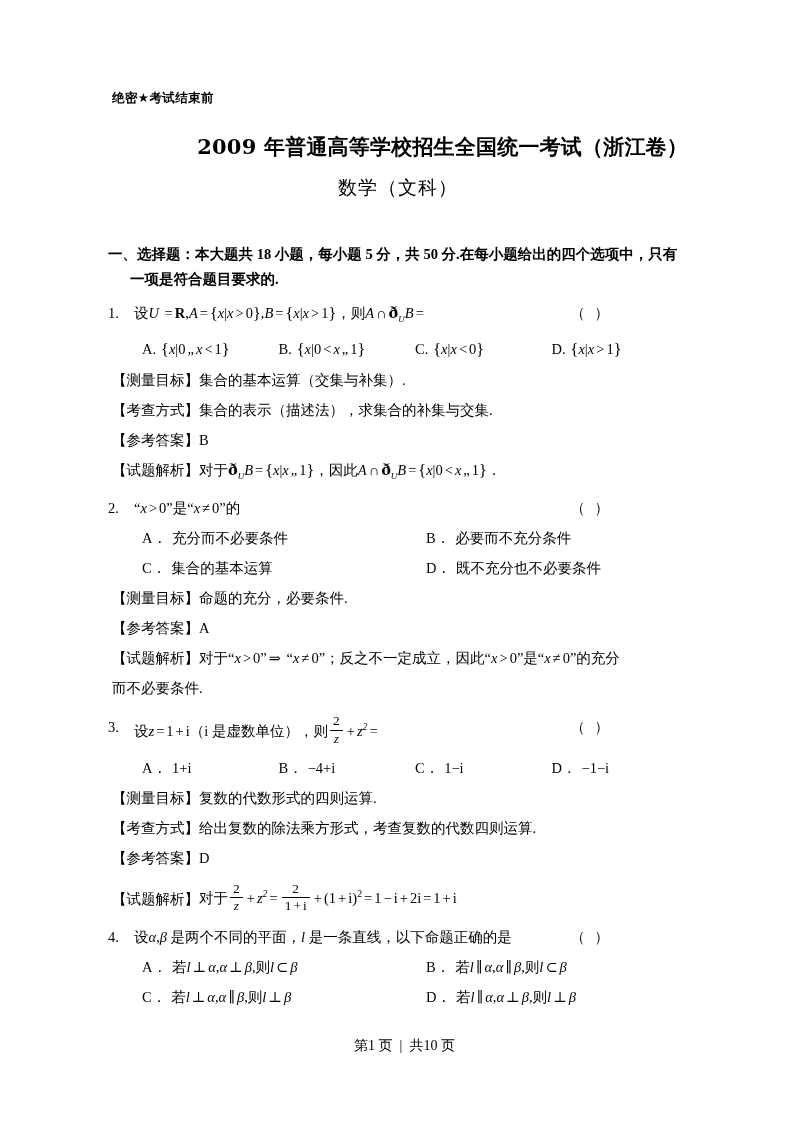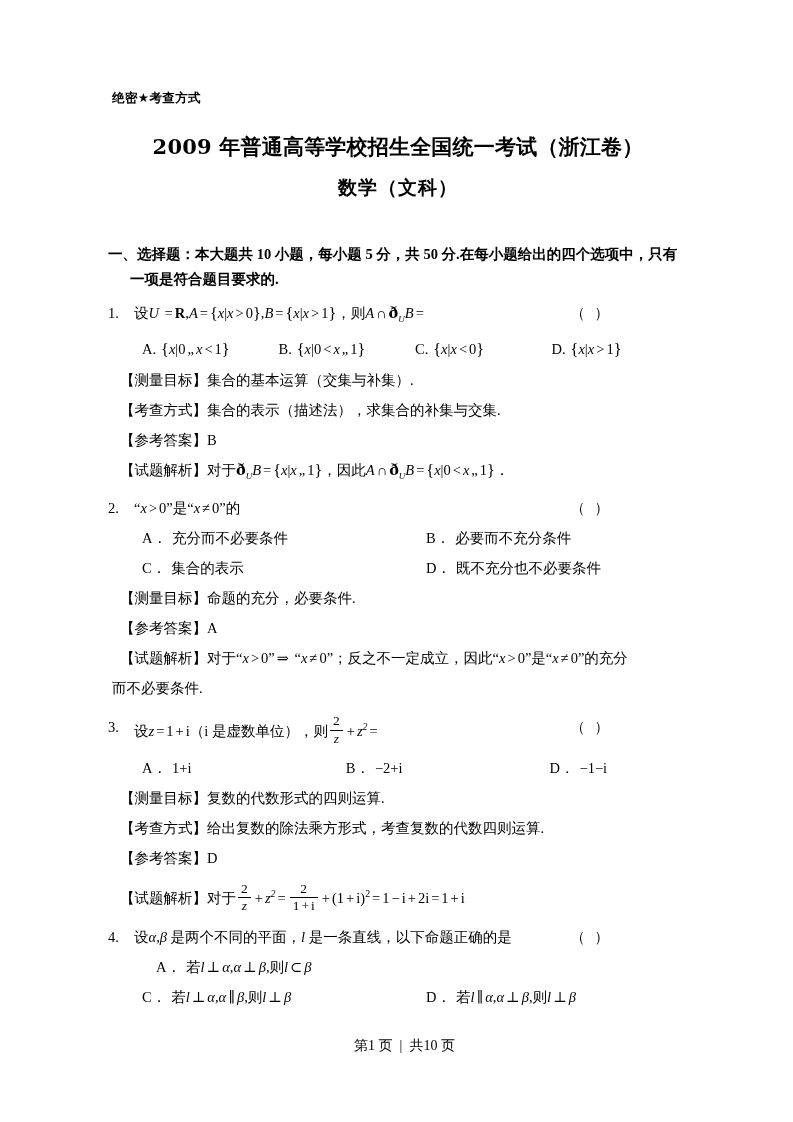--- a/index.html
+++ b/index.html
@@ -31,33 +31,33 @@
   
   .secret-line {
     font-family: "DejaVu Sans", "Liberation Sans", sans-serif;
     font-size: 12.5px;
     font-weight: bold;
     letter-spacing: 0.4px;
     line-height: 20px;
     margin: 0 0 22px 4px;
   }
   .doc-title {
-    text-align: center;
+    text-align: right;
     font-family: "DejaVu Serif", "Liberation Serif", serif;
     font-size: 21px;
     font-weight: bold;
     line-height: 34px;
     margin: 0 0 8px 0;
     letter-spacing: 0.2px;
   }
   .doc-subtitle {
     text-align: center;
     font-family: "DejaVu Serif", "Liberation Serif", serif;
     font-size: 19px;
-    font-weight: bold;
+    font-weight: normal;
     line-height: 30px;
     margin: 0 0 40px 0;
     letter-spacing: 1px;
   }
 
   
   .section-head {
     font-size: 14.5px;
     line-height: 25px;
     margin: 0 0 6px 0;
@@ -112,21 +112,21 @@
   .opt .lbl { margin-right: 5px; }
 
   
   .analysis {
     font-size: 14.5px;
     line-height: 30px;
     margin: 0;
     padding-left: 4px;
     text-align: justify;
   }
-  .analysis .tag { font-weight: normal; margin-left: 8px; }
+  .analysis .tag { font-weight: normal; }
 
   
   .mi { font-style: italic; font-family: "Liberation Serif", serif; }
   .mup { font-style: normal; }
   .mbf { font-weight: bold; font-style: normal; }
   .sup { font-size: 0.68em; vertical-align: super; font-style: italic; }
   .supup { font-size: 0.68em; vertical-align: super; font-style: normal; }
   .sub { font-size: 0.62em; vertical-align: sub; font-style: italic; }
   .op { margin: 0 2px; }
   .brc { font-size: 1.12em; vertical-align: -0.06em; }
@@ -165,27 +165,27 @@
     margin-left: 8px;
   }
   .footer .sep { margin: 0 7px; }
 </style>
 </head>
 <body>
 
 <div class="page">
   <div class="content">
 
-    <div class="secret-line">绝密★考查方式</div>
+    <div class="secret-line">绝密★考试结束前</div>
 
     <div class="doc-title">2009 年普通高等学校招生全国统一考试（浙江卷）</div>
     <div class="doc-subtitle">数学（文科）</div>
 
     <div class="section-head">
-      <span class="b">一、选择题：</span><span class="b">本大题共 10 小题，每小题 5 分，共 50 分.在每小题给出的四个选项中，只有</span>
+      <span class="b">一、选择题：</span><span class="b">本大题共 18 小题，每小题 5 分，共 50 分.在每小题给出的四个选项中，只有</span>
       <span class="cont">一项是符合题目要求的.</span>
     </div>
 
     <div class="question">
       <div class="q-stem">
         <span class="q-num">1.</span>
         <span>设<span class="mi">U</span>
           <span class="op">=</span><span class="mbf">R</span>,<span class="mi">A</span><span class="op">=</span><span class="brc">{</span><span class="mi">x</span>|<span class="mi">x</span><span class="op">&gt;</span>0<span class="brc">}</span>,<span class="mi">B</span><span class="op">=</span><span class="brc">{</span><span class="mi">x</span>|<span class="mi">x</span><span class="op">&gt;</span>1<span class="brc">}</span>，则<span class="mi">A</span><span class="op">∩</span><span class="cmpl">ð</span><span class="sub">U</span><span class="mi">B</span><span class="op">=</span></span>
         <span class="q-paren">（  ）</span>
       </div>
@@ -226,21 +226,21 @@
       <div class="opt-row cols2">
         <div class="opt">
           <span class="lbl">A．</span><span>充分而不必要条件</span>
         </div>
         <div class="opt">
           <span class="lbl">B．</span><span>必要而不充分条件</span>
         </div>
       </div>
       <div class="opt-row cols2">
         <div class="opt">
-          <span class="lbl">C．</span><span>集合的表示</span>
+          <span class="lbl">C．</span><span>集合的基本运算</span>
         </div>
         <div class="opt">
           <span class="lbl">D．</span><span>既不充分也不必要条件</span>
         </div>
       </div>
       <div class="analysis">
         <span class="tag">【测量目标】</span><span>命题的充分，必要条件.</span>
       </div>
       <div class="analysis">
         <span class="tag">【参考答案】</span><span>A</span>
@@ -255,21 +255,24 @@
       <div class="q-stem" style="line-height:44px;">
         <span class="q-num">3.</span>
         <span>设<span class="mi">z</span><span class="op">=</span>1<span class="op">+</span><span class="mup">i</span>（<span class="mup">i</span> 是虚数单位），则<span class="frac"><span class="num">2</span><span class="den mi">z</span></span><span class="op">+</span><span class="mi">z</span><span class="sup">2</span><span class="op">=</span></span>
         <span class="q-paren">（  ）</span>
       </div>
       <div class="opt-row cols4">
         <div class="opt">
           <span class="lbl">A．</span><span>1+i</span>
         </div>
         <div class="opt">
-          <span class="lbl">B．</span><span>−2+i</span>
+          <span class="lbl">B．</span><span>−4+i</span>
+        </div>
+        <div class="opt">
+          <span class="lbl">C．</span><span>1−i</span>
         </div>
         <div class="opt">
           <span class="lbl">D．</span><span>−1−i</span>
         </div>
       </div>
       <div class="analysis">
         <span class="tag">【测量目标】</span><span>复数的代数形式的四则运算.</span>
       </div>
       <div class="analysis">
         <span class="tag">【考查方式】</span><span>给出复数的除法乘方形式，考查复数的代数四则运算.</span>
@@ -285,20 +288,23 @@
     <div class="question">
       <div class="q-stem">
         <span class="q-num">4.</span>
         <span>设<span class="mi">α</span>,<span class="mi">β</span> 是两个不同的平面，<span class="mi">l</span> 是一条直线，以下命题正确的是</span>
         <span class="q-paren">（  ）</span>
       </div>
       <div class="opt-row cols2">
         <div class="opt">
           <span class="lbl">A．</span><span>若<span class="mi">l</span><span class="op">⊥</span><span class="mi">α</span>,<span class="mi">α</span><span class="op">⊥</span><span class="mi">β</span>,则<span class="mi">l</span><span class="op">⊂</span><span class="mi">β</span></span>
         </div>
+        <div class="opt">
+          <span class="lbl">B．</span><span>若<span class="mi">l</span><span class="op">∥</span><span class="mi">α</span>,<span class="mi">α</span><span class="op">∥</span><span class="mi">β</span>,则<span class="mi">l</span><span class="op">⊂</span><span class="mi">β</span></span>
+        </div>
       </div>
       <div class="opt-row cols2">
         <div class="opt">
           <span class="lbl">C．</span><span>若<span class="mi">l</span><span class="op">⊥</span><span class="mi">α</span>,<span class="mi">α</span><span class="op">∥</span><span class="mi">β</span>,则<span class="mi">l</span><span class="op">⊥</span><span class="mi">β</span></span>
         </div>
         <div class="opt">
           <span class="lbl">D．</span><span>若<span class="mi">l</span><span class="op">∥</span><span class="mi">α</span>,<span class="mi">α</span><span class="op">⊥</span><span class="mi">β</span>,则<span class="mi">l</span><span class="op">⊥</span><span class="mi">β</span></span>
         </div>
       </div>
     </div>

